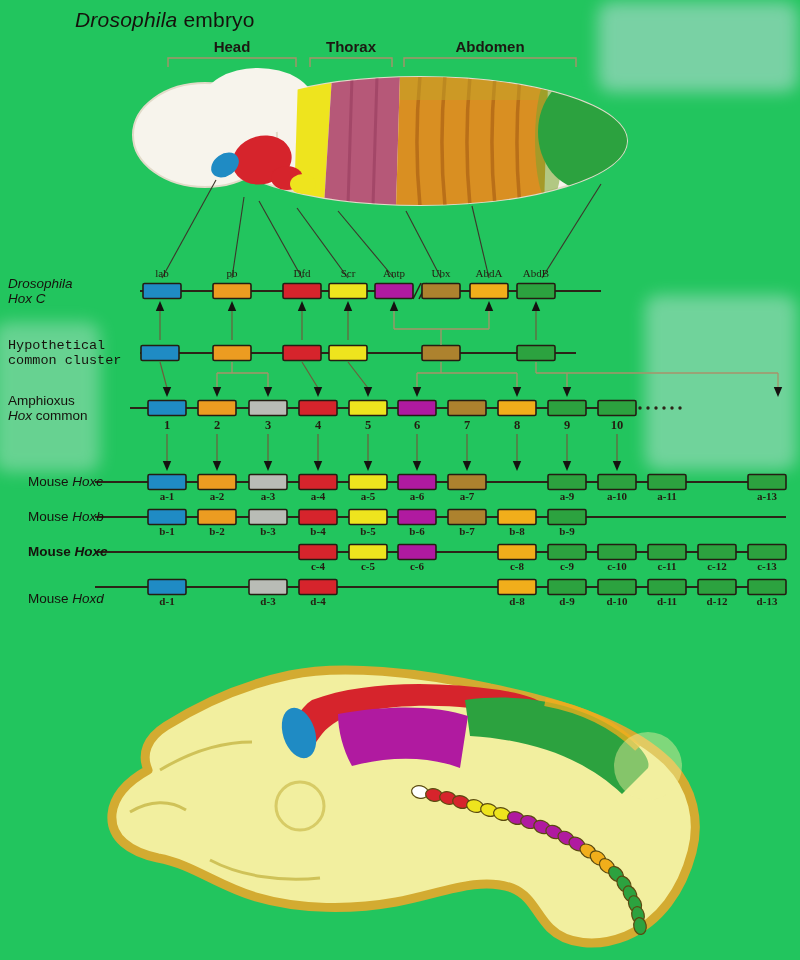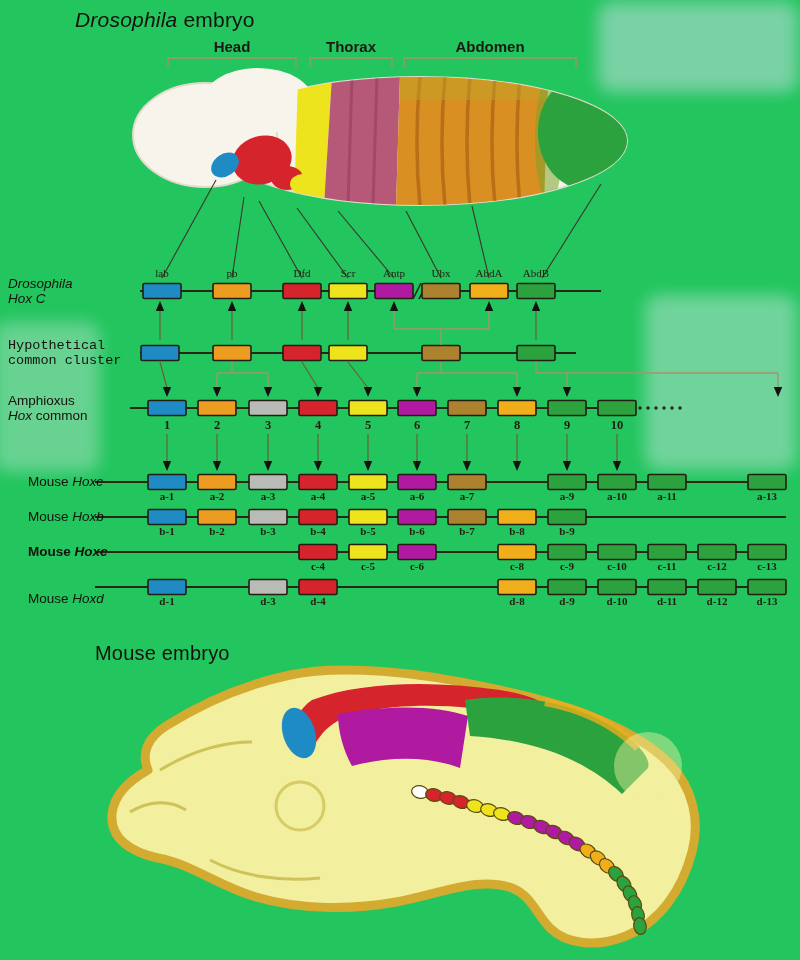--- a/index.html
+++ b/index.html
@@ -21,21 +21,20 @@
 </head>
 <body>
 
 <div class="canvas">
   <div class="ghost g1"></div>
   <div class="ghost g2"></div>
   <div class="ghost g3"></div>
 
   <div class="title fly-title"><span class="it">Drosophila</span><span> embryo</span></div>
 
-  <div class="title mouse-title">Mouse embryo</div>
 
   <svg id="fig" width="800" height="960" viewBox="0 0 800 960">
       <defs>
         <clipPath id="flybody">
           <ellipse cx="420" cy="141" rx="207" ry="64"></ellipse>
         </clipPath>
       </defs>
       <g>
         <ellipse cx="420" cy="141" rx="207" ry="64" fill="#f7f4ec" stroke="#e2dbc9" stroke-width="2"></ellipse>
         <ellipse cx="205" cy="135" rx="72" ry="52" fill="#f7f4ec" stroke="#e2dbc9" stroke-width="2"></ellipse>

